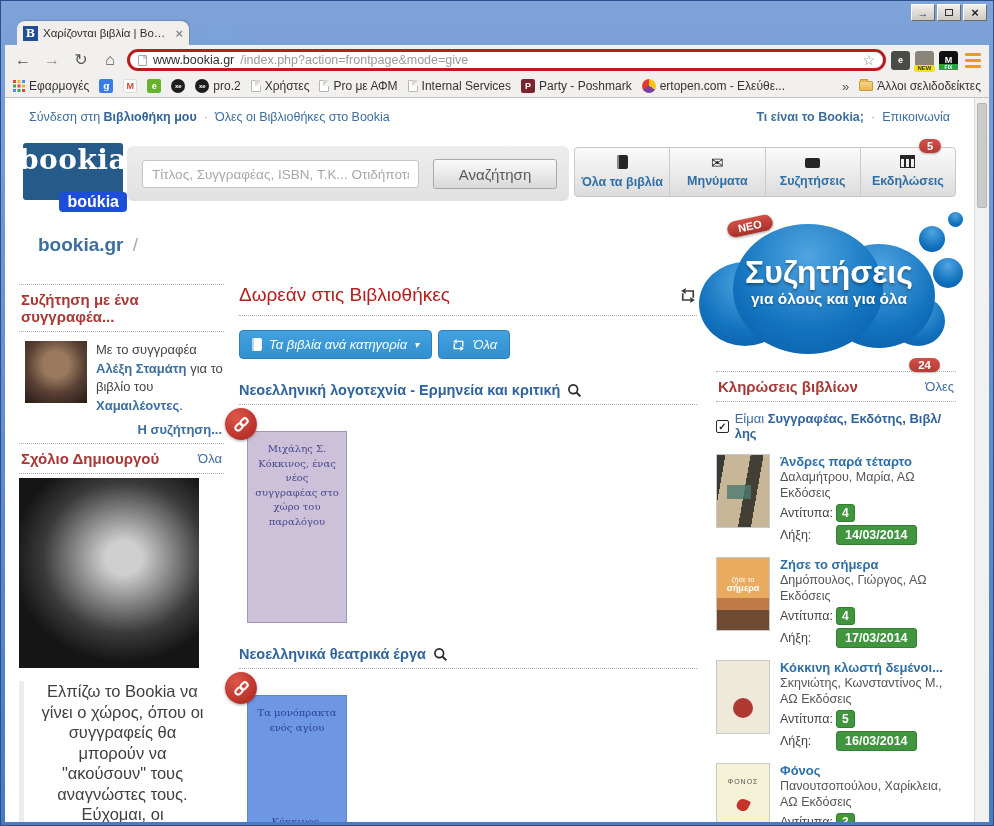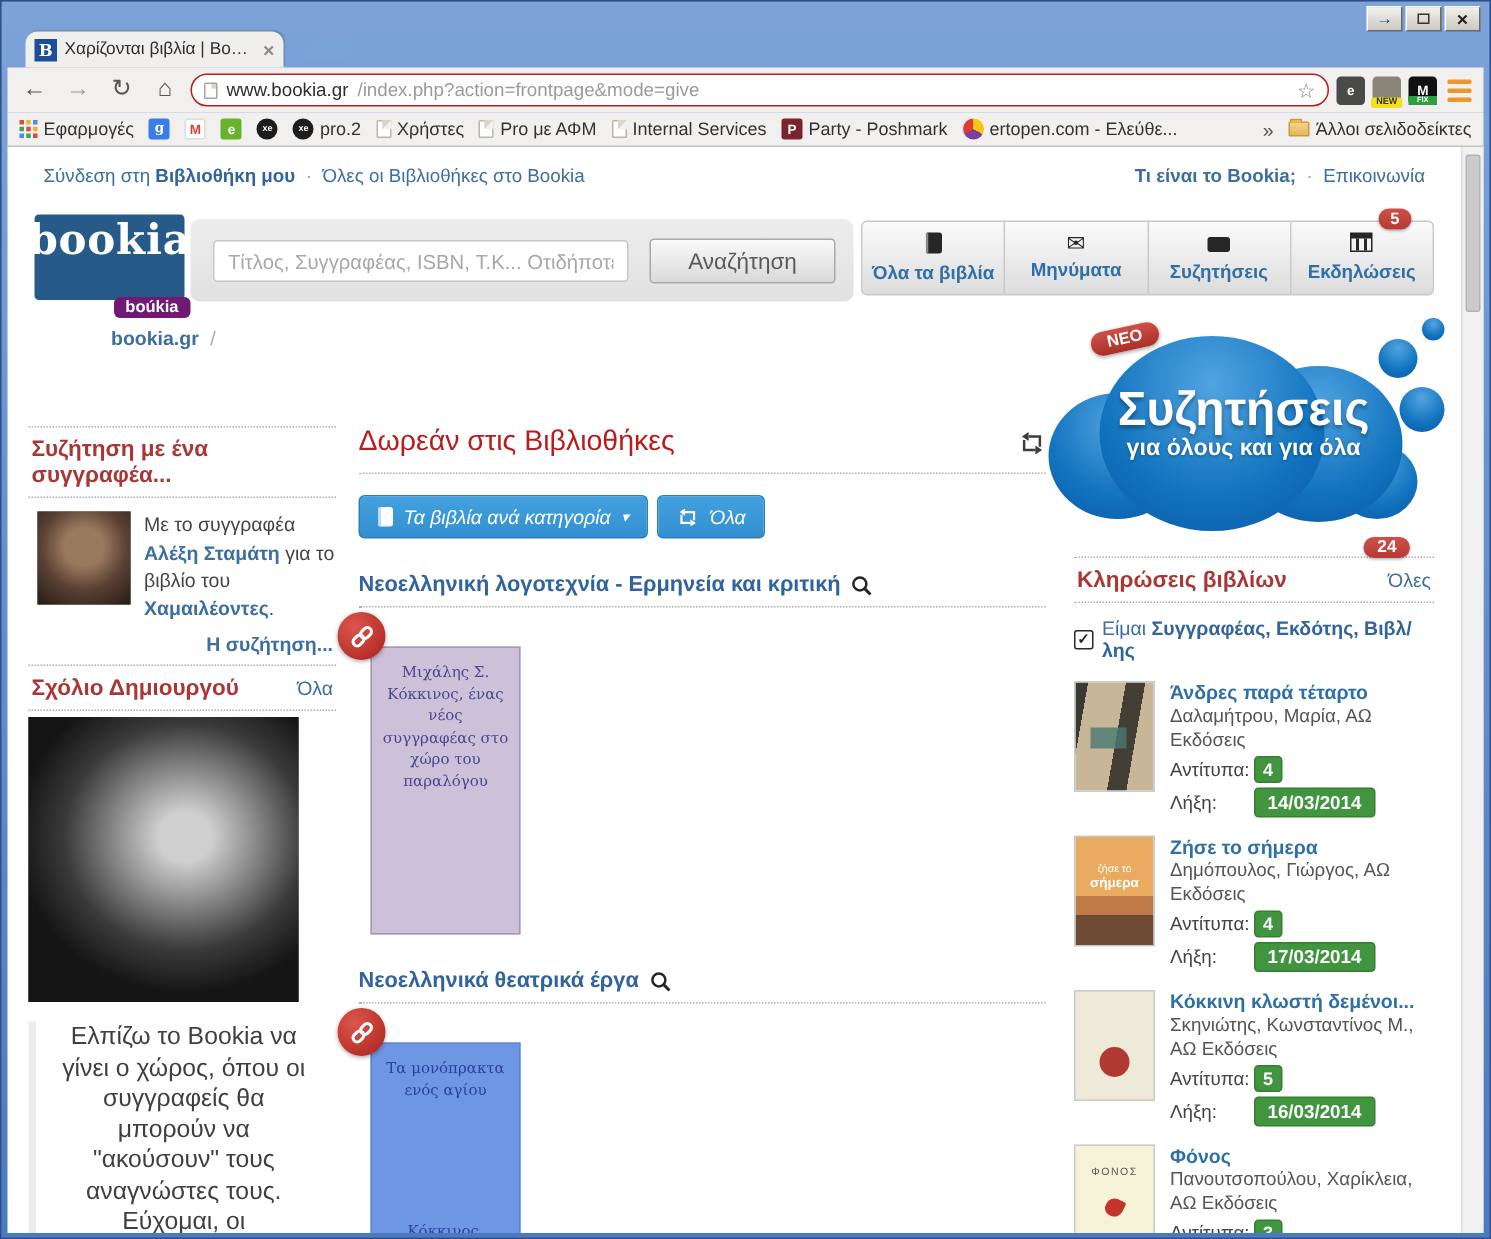--- a/index.html
+++ b/index.html
@@ -27,21 +27,21 @@
     text-overflow:ellipsis; flex:1; }
   .tab-close { color:#8a8a8a; font-size:13px; font-weight:bold; cursor:pointer; }
   .newtab { position:absolute; left:200px; bottom:6px; width:32px; height:14px;
     background:#7aa3d8; transform:skewX(-25deg); border-radius:2px; cursor:pointer; }
 
   
   .toolbar { height:30px; background:#f2f0ee; display:flex; align-items:center;
     padding:0 6px; gap:5px; }
   .nav-ic { font-size:16px; color:#555; width:24px; text-align:center; cursor:pointer; line-height:1;}
   .nav-ic.fwd { color:#9a9a9a; }
-  .urlbar { flex:1; height:22px; background:#fff; border:1px solid #b91c1c; border-radius:11px;
+  .urlbar { flex:1; height:22px; background:#fff; border:3px solid #b91c1c; border-radius:11px;
     display:flex; align-items:center; padding:0 8px; gap:6px; }
   .doc-ic { width:9px; height:11px; background:#fff; border:1px solid #a8a5a0; border-radius:1px; position:relative; flex:0 0 auto;}
   .doc-ic::after { content:""; position:absolute; top:0; right:0; width:3px; height:3px; background:#d5d2cd; }
   .url-host { font-size:12.5px; color:#2e2e2e; }
   .url-path { font-size:12.5px; color:#9a9a9a; flex:1; white-space:nowrap; overflow:hidden;}
   .star { color:#8a8a8a; font-size:14px; cursor:pointer; }
   .ext { width:19px; height:19px; border-radius:3px; display:flex; align-items:center;
     justify-content:center; font-size:9px; font-weight:bold; color:#fff; cursor:pointer; position:relative;}
   .ext-ever { background:#4a4a48; }
   .ext-new { background:#8a8578; }
@@ -91,22 +91,22 @@
   
   .util-row { position:absolute; top:12px; left:24px; right:24px; display:flex;
     justify-content:space-between; font-size:12.5px; }
   .util-row .grp { display:flex; gap:7px; align-items:center; }
   .sep { color:#999; }
 
   
   .logo-box { position:absolute; left:18px; top:45px; width:100px; height:57px;
     background:#265a88; border-radius:3px; display:flex; align-items:flex-start; justify-content:center; cursor:pointer;}
   .logo-text { font-family:"DejaVu Serif",serif; font-weight:bold; font-size:28px; color:#fff; letter-spacing:.5px;}
-  .logo-tag { position:absolute; right:-4px; bottom:-12px; background:#701a75; color:#fff;
-    font-size:11px; font-weight:bold; padding:1px 8px; border-radius:4px; }
+  .logo-tag { position:absolute; right:-4px; bottom:-12px; background:#1d4ed8; color:#fff;
+    font-size:16px; font-weight:bold; padding:1px 8px; border-radius:4px; }
   .search-panel { position:absolute; left:122px; top:48px; width:442px; height:55px;
     background:linear-gradient(#ededed,#e1e1e1); border-radius:6px; }
   .search-input { position:absolute; left:15px; top:14px; width:277px; height:28px;
     border:1px solid #c6c6c6; border-radius:3px; padding:0 9px; font-size:13.5px;
     font-family:"Liberation Sans",sans-serif; color:#444; }
   .search-input::placeholder { color:#a8a8a8; }
   .search-btn { position:absolute; left:306px; top:13px; width:124px; height:30px;
     background:linear-gradient(#fafafa,#d9d9d9); border:1px solid #a9a9a9; border-radius:3px;
     font-size:15px; color:#5a5a5a; font-family:"Liberation Sans",sans-serif; cursor:pointer;}
   .nav-group { position:absolute; left:569px; top:49px; width:382px; height:50px; display:flex;
@@ -120,21 +120,21 @@
     box-shadow:0 1px 2px rgba(0,0,0,.3); }
   .icon-book { width:11px; height:14px; background:#262626; border-left:2px solid #8a8a8a;
     border-radius:1px 2px 2px 1px; display:inline-block; }
   .icon-env { font-size:15px; color:#262626; line-height:1; }
   .icon-bubble { width:15px; height:10px; background:#262626; border-radius:2px;
     display:inline-block; position:relative; margin-top:3px;}
   .icon-bubble::after { content:""; position:absolute; bottom:-4px; left:3px;
     border:4px solid transparent; border-top-color:#262626; border-left-width:2px; border-right-width:2px;}
   .icon-cal { width:15px; height:13px; border:1.5px solid #262626; border-top:4px solid #262626;
     display:inline-block; background:linear-gradient(90deg,transparent 0 3px,#262626 3px 5px,transparent 5px 8px,#262626 8px 10px,transparent 10px); }
-  .breadcrumb { position:absolute; left:33px; top:120px; font-size:13px;margin-left:36px; }
+  .breadcrumb { position:absolute; left:33px; top:136px; font-size:19px; }
   .breadcrumb .sep { color:#aaa; margin-left:4px; }
 
   
   .cloud { position:absolute; left:700px; top:112px; width:262px; height:140px; z-index:5; }
   .cl { position:absolute; border-radius:50%;
     background:radial-gradient(circle at 50% 25%, #51a4e0, #1273be 60%, #0a5aa8); }
   .cl1 { left:28px; top:14px; width:150px; height:130px; }
   .cl2 { left:-6px; top:52px; width:92px; height:84px; }
   .cl3 { left:118px; top:34px; width:112px; height:104px; }
   .cl4 { left:186px; top:86px; width:54px; height:50px; }

